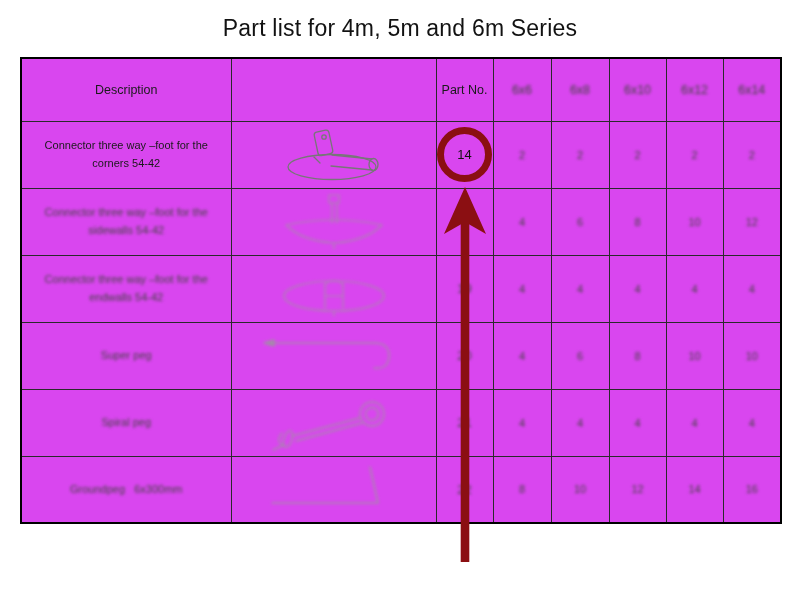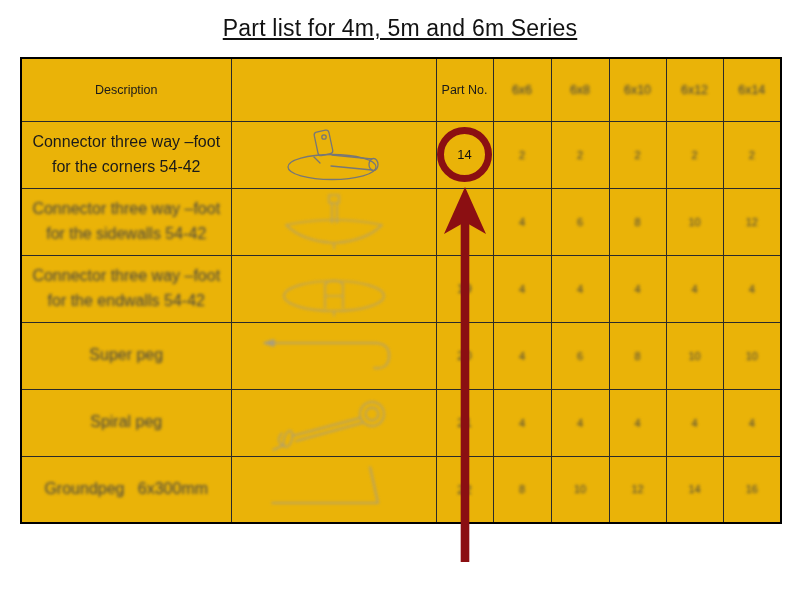--- a/index.html
+++ b/index.html
@@ -4,40 +4,40 @@
 <style>
   :root { --accent:#8B0F12; --grid:#2a2a2a; }
   html,body { margin:0; padding:0; }
   body {
     width:800px; height:600px; position:relative; overflow:hidden;
     background:#ffffff; font-family:"Liberation Sans", sans-serif;
   }
   .title {
     position:absolute; top:15px; left:0; width:100%;
     text-align:center; font-size:23px; font-weight:400;
-    color:#121212; letter-spacing:0.2px; margin:0;text-decoration:underline;
+    color:#121212; letter-spacing:0.2px; margin:0;
   }
   table.parts {
     position:absolute; left:20px; top:57px; width:760px;
     border-collapse:collapse; table-layout:fixed;
     border:2px solid #000; background:#fff;
   }
   th, td {
     border:1px solid var(--grid); padding:0; margin:0;
     text-align:center; vertical-align:middle;
-    font-weight:400; background:#eab308; overflow:hidden;
+    font-weight:400; background:#d946ef; overflow:hidden;
   }
   thead tr { height:63px; }
   tbody tr { height:67px; }
   col.c-desc { width:210px; } col.c-img { width:205px; }
   col.c-pn { width:57px; }   col.c-s1 { width:58px; }
   col.c-s2 { width:58px; }   col.c-s3 { width:57px; }
   col.c-s4 { width:57px; }   col.c-s5 { width:58px; }
   th { font-size:12.5px; color:#1a1a1a; }
-  td.desc { font-size:16px; color:#1a1a1a; line-height:1.55; padding:0 8px;margin-left:24px; }
+  td.desc { font-size:11px; color:#1a1a1a; line-height:1.55; padding:0 8px;margin-left:24px; }
   td.pn { font-size:13px; color:#111; }
   td.qty { font-size:11px; color:#333; }
   .blur { filter:blur(1.8px); color:#444; }
   svg.drawing { display:block; margin:0 auto; }
   svg.drawing.blur { filter:blur(1.7px); opacity:0.8; }
   .overlay {
     position:absolute; left:0; top:0; width:800px; height:600px;
     pointer-events:none; z-index:5;
   }
 </style>

